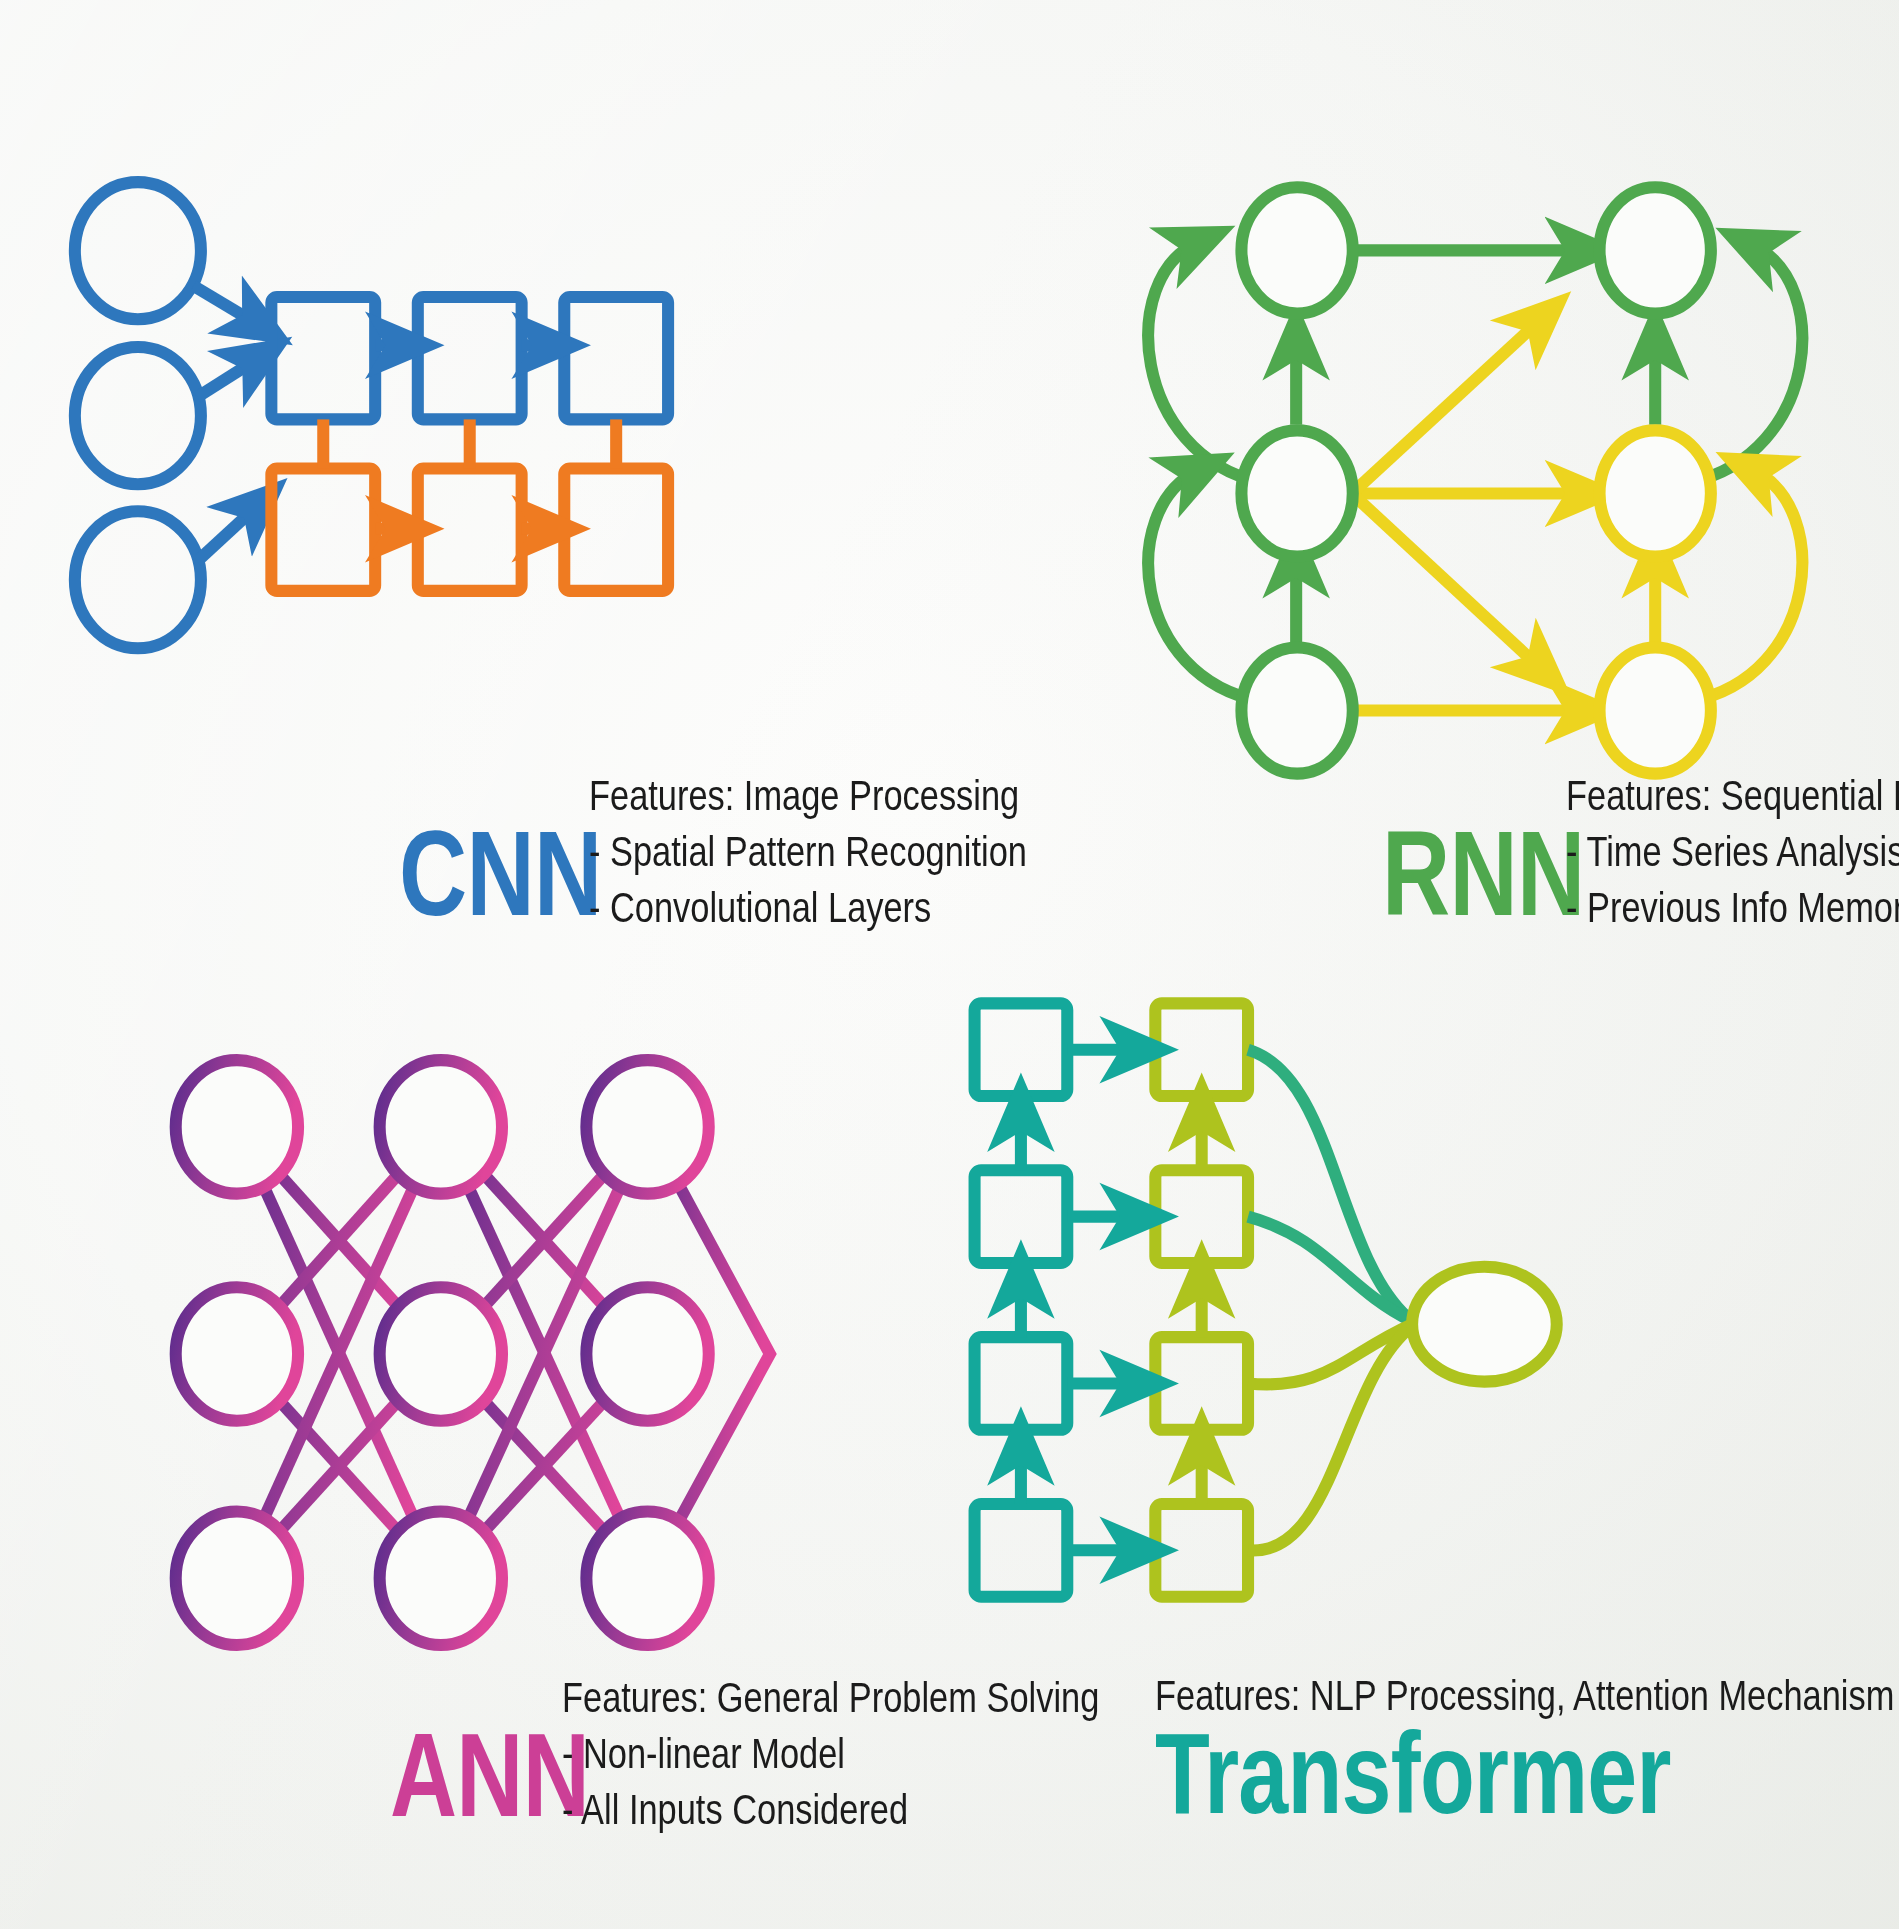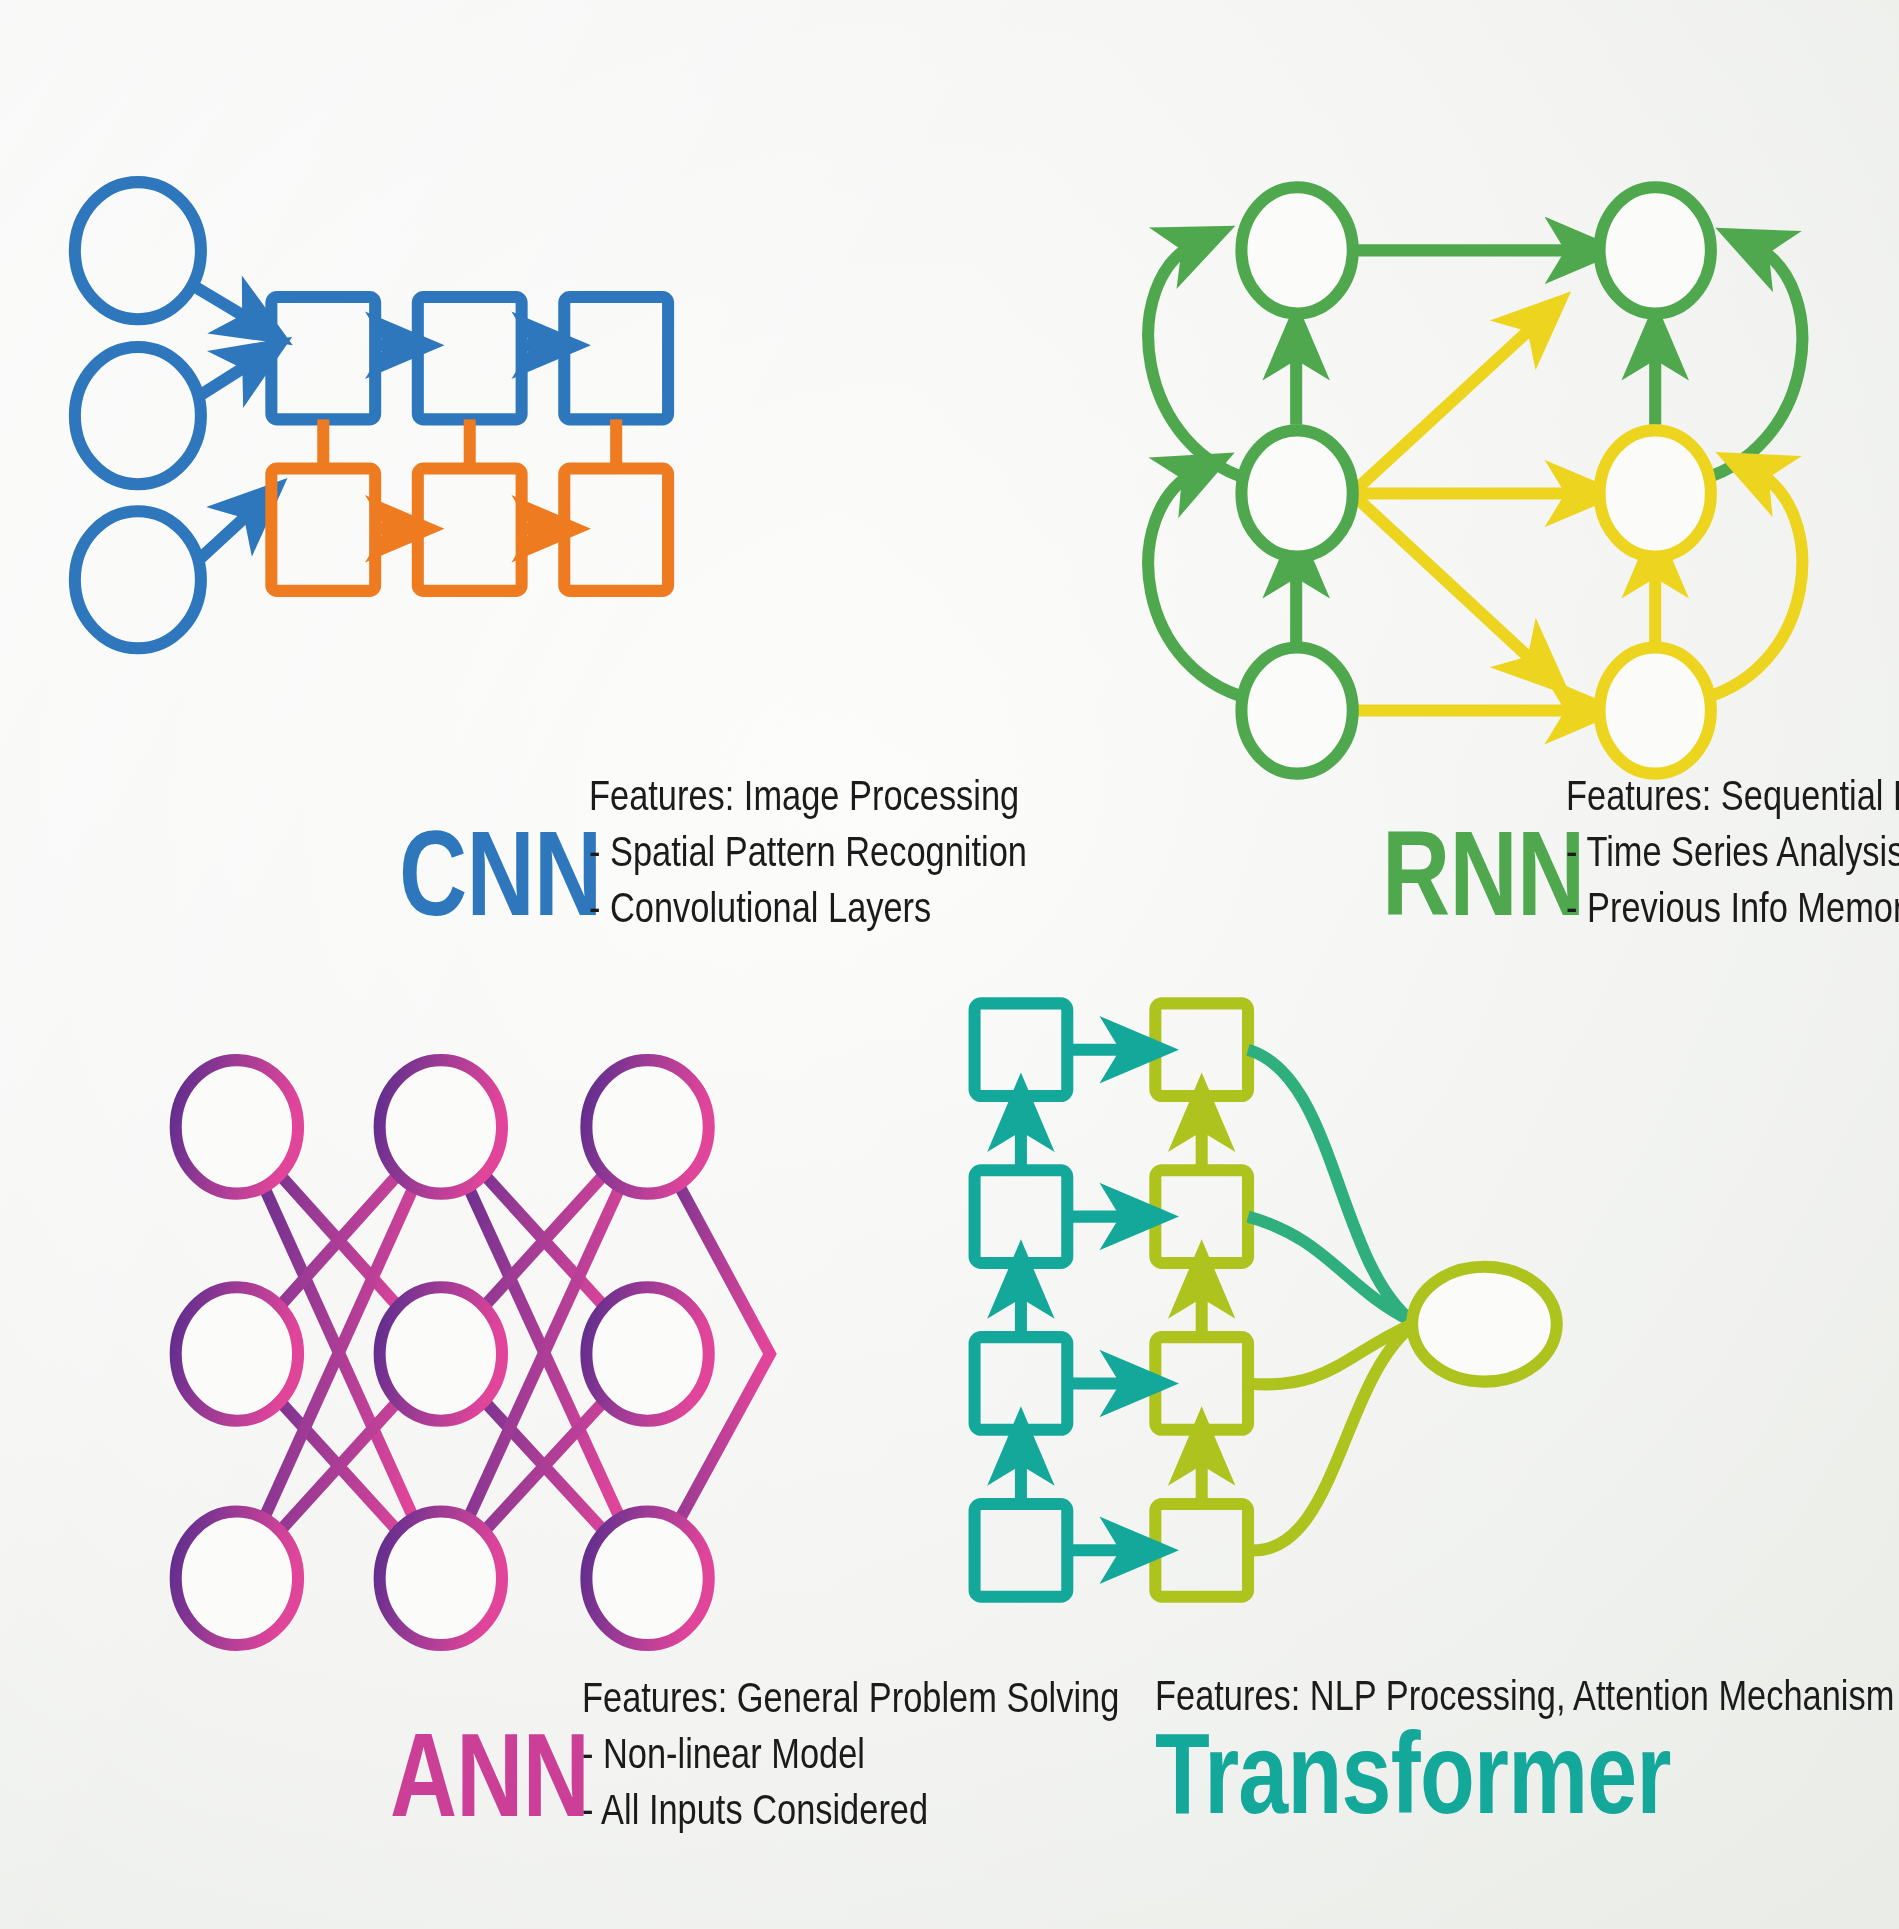--- a/index.html
+++ b/index.html
@@ -46,21 +46,21 @@
   #cnn-caption{left:399px;top:768px;}
   #cnn-caption .acronym{position:absolute;left:0;top:45px;font-size:121px;color:#2e77bd;}
   #cnn-caption .lines{position:absolute;left:190px;top:0;}
 
   #rnn-caption{left:1382px;top:768px;}
   #rnn-caption .acronym{position:absolute;left:0;top:45px;font-size:121px;color:#4fa84e;}
   #rnn-caption .lines{position:absolute;left:184px;top:0;}
 
   #ann-caption{left:390px;top:1670px;}
   #ann-caption .acronym{position:absolute;left:0;top:45px;font-size:119px;color:#cc3f96;}
-  #ann-caption .lines{position:absolute;left:192px;top:0;}
+  #ann-caption .lines{position:absolute;left:172px;top:0;}
 
   #tf-caption{left:1155px;top:1670px;}
   #tf-caption .acronym{position:absolute;left:0;top:46px;font-size:115px;color:#14a89b;}
   #tf-caption .head{position:absolute;left:0;top:-1.9px;}
 </style>
 </head>
 <body>
 
 <div class="paper"></div>
 

